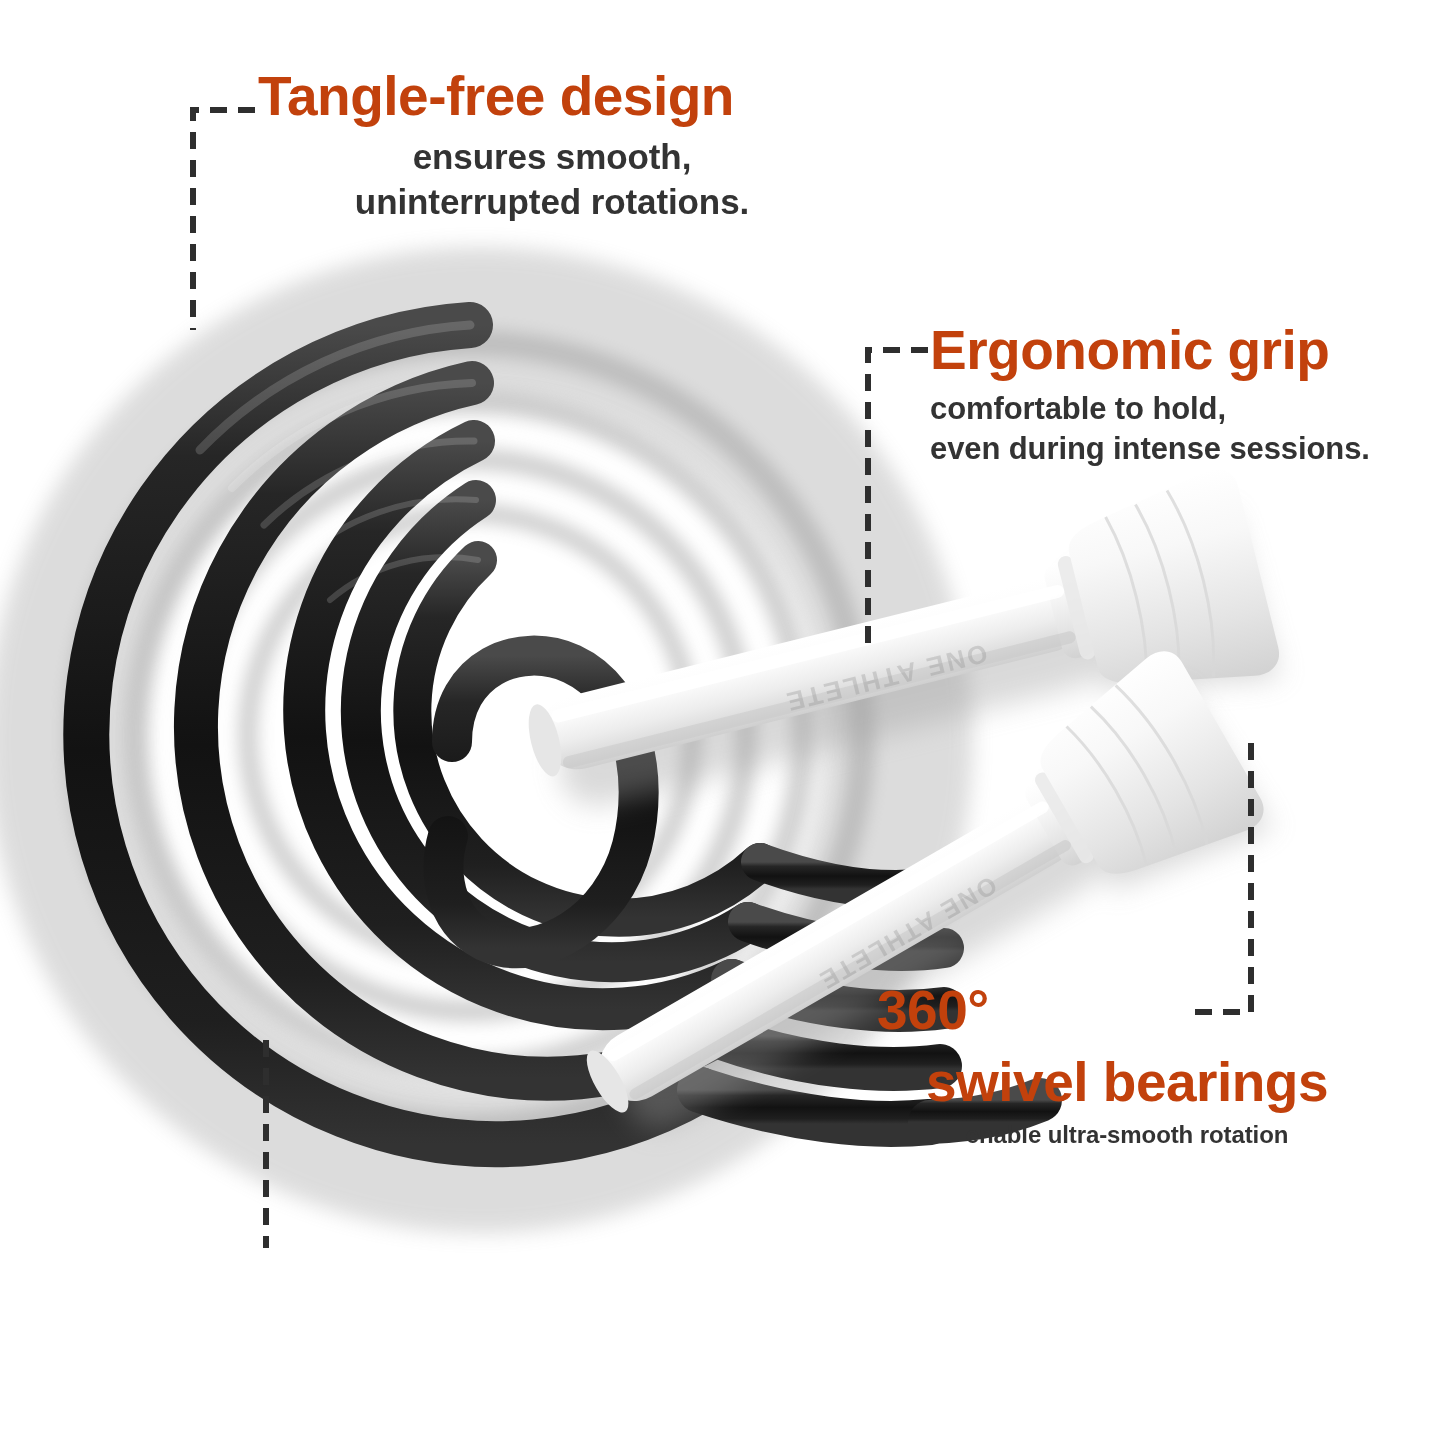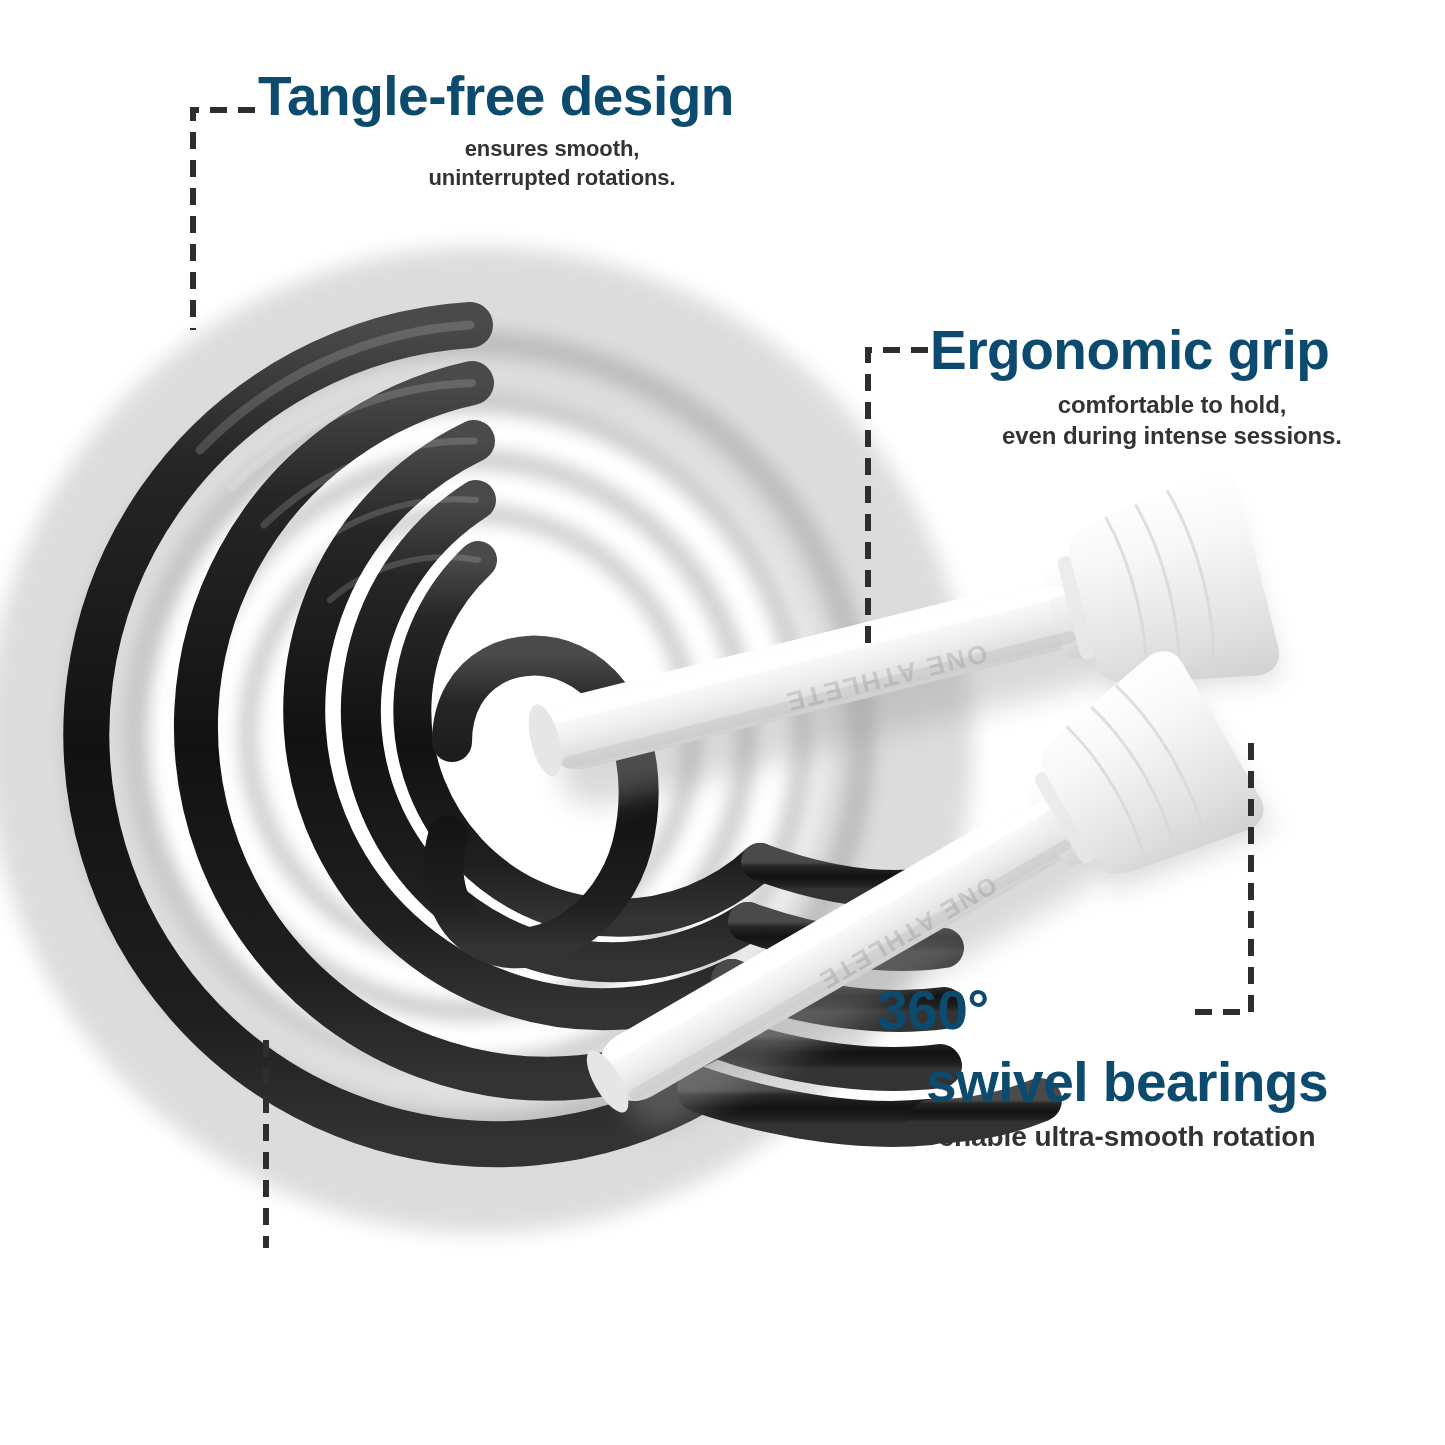--- a/index.html
+++ b/index.html
@@ -23,48 +23,48 @@
     inset: 0;
     width: 1445px;
     height: 1445px;
     pointer-events: none;
   }
 
   
   .callout { position: absolute; }
   .callout .head {
     font-weight: 700;
-    color: #0c4a6e;
+    color: #c2410c;
     letter-spacing: -0.5px;
     line-height: 1.02;
     white-space: nowrap;
   }
   .callout .sub {
     font-weight: 600;
     color: #333333;
     letter-spacing: -0.1px;
     line-height: 1.22;
     white-space: nowrap;
   }
 
   
   #callout-tangle { left: 258px; top: 68px; text-align: left; }
   #callout-tangle .head { font-size: 55px; }
-  #callout-tangle .sub  { font-size: 22px; margin-top: 12px; text-align: center; width: 588px; }
+  #callout-tangle .sub  { font-size: 35px; margin-top: 12px; text-align: center; width: 588px; }
 
   
   #callout-ergo { left: 930px; top: 322px; text-align: left; }
   #callout-ergo .head { font-size: 55px; }
-  #callout-ergo .sub  { font-size: 24px; margin-top: 12px; text-align: center; width: 484px; }
+  #callout-ergo .sub  { font-size: 31px; margin-top: 12px; width: 484px; }
 
   
   #callout-swivel { left: 877px; top: 982px; width: 500px; text-align: center; }
   #callout-swivel .head { font-size: 55px; }
   #callout-swivel .head.deg { text-align: left; }
-  #callout-swivel .sub  { font-size: 28px; margin-top: 10px; }
+  #callout-swivel .sub  { font-size: 24px; margin-top: 10px; }
 
   
   #callout-cable { left: 48px; top: 1243px; width: 568px; text-align: center; }
   #callout-cable .head { font-size: 55px; }
   #callout-cable .sub  { font-size: 31px; margin-top: 13px; }
 
   .leaders { position: absolute; inset: 0; width: 1445px; height: 1445px; }
 </style>
 </head>
 <body>

